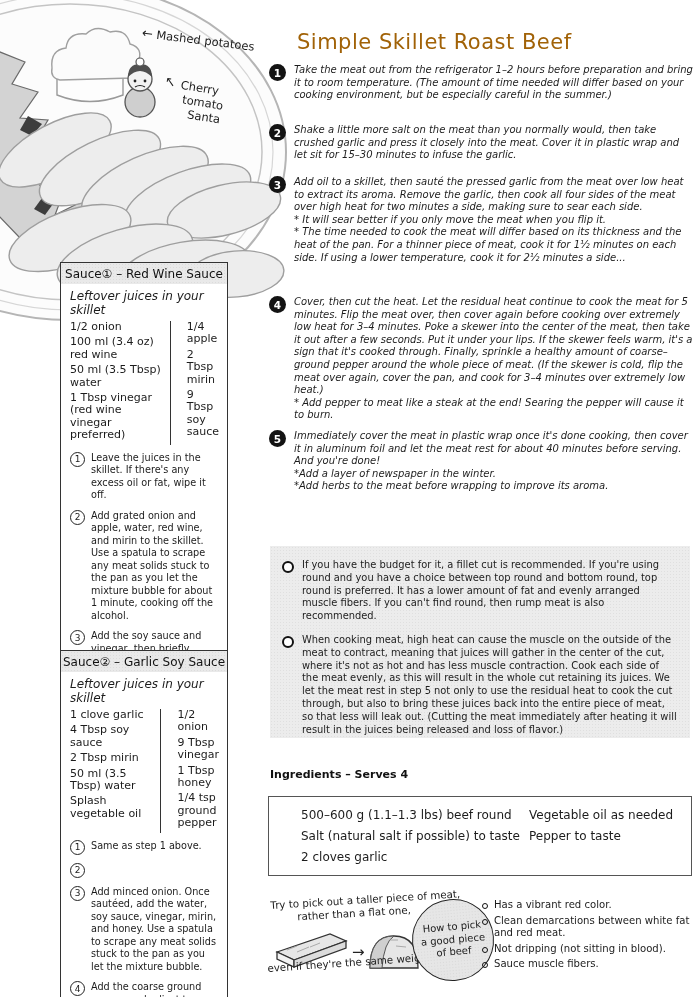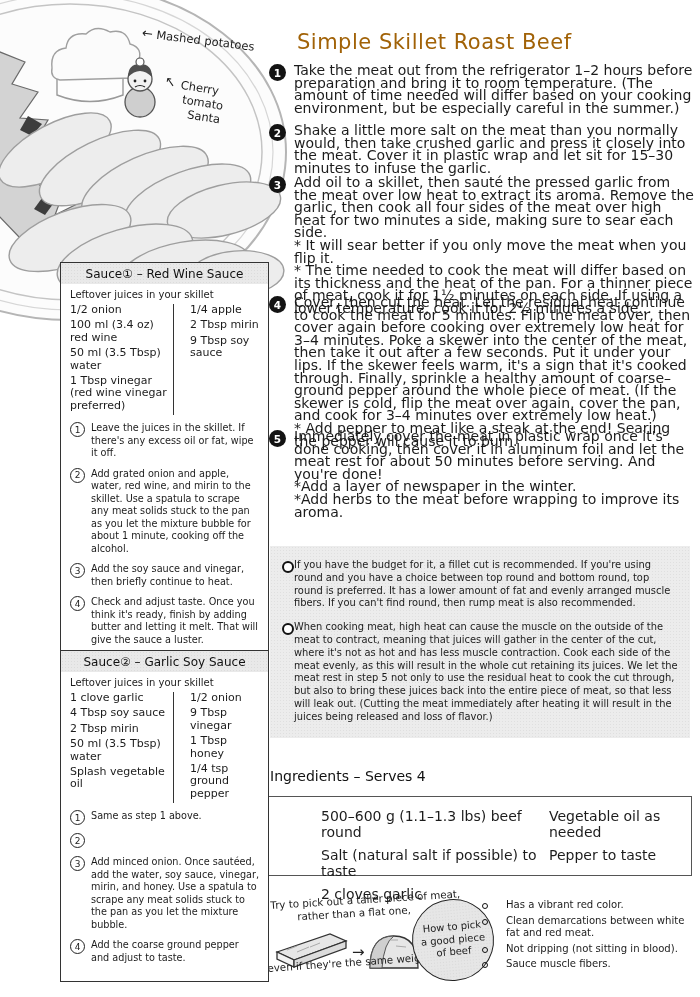--- a/index.html
+++ b/index.html
@@ -8,57 +8,57 @@
   .pre{white-space:pre;}
   .preline{white-space:pre-line;}
 
   
   .title{position:absolute;left:297px;top:30px;font-size:21px;letter-spacing:.5px;white-space:nowrap;color:#a16207;}
 
   
   .step{position:absolute;left:269px;width:426px;display:flex;gap:8px;}
   .badge{flex:0 0 auto;width:17px;height:17px;border-radius:50%;background:#131313;color:#fff;
          font-size:10.5px;font-weight:bold;display:flex;align-items:center;justify-content:center;}
-  .steptext{font-size:14px;line-height:12.6px;width:404px;white-space:pre-line;}
+  .steptext{font-size:10px;line-height:12.6px;width:404px;white-space:pre-line;font-style:italic;}
 
   
   .graybox{position:absolute;left:270px;top:546px;width:420px;height:192px;box-sizing:border-box;
            background:#ececec;background-image:radial-gradient(#dfdfdf .6px,transparent .7px);
            background-size:3px 3px;padding:13px 12px 0 12px;overflow:hidden;}
-  .note{display:flex;gap:0;margin-bottom:11px;}
+  .note{display:flex;gap:8px;margin-bottom:11px;}
   .notemark{flex:0 0 auto;width:8px;height:8px;border:2.2px solid #111;border-radius:50%;margin-top:2px;background:#fff;}
   .notetext{font-size:9.9px;line-height:12.8px;}
 
   
-  .ing-header{position:absolute;left:270px;top:768px;font-size:14px;color:#111;}
+  .ing-header{position:absolute;left:270px;top:768px;font-size:11px;color:#111;font-weight:bold;}
   .ing-box{position:absolute;left:268px;top:796px;width:424px;height:80px;border:1.5px solid #555;
            box-sizing:border-box;padding:11px 6px 0 32px;}
-  .ing-grid{display:grid;grid-template-columns:228px 1fr;row-gap:7px;font-size:14px;margin-left:20px;}
+  .ing-grid{display:grid;grid-template-columns:228px 1fr;row-gap:7px;font-size:12px;}
 
   
   .tip-left-top{position:absolute;left:270px;top:899px;font-size:10.3px;line-height:13px;transform:rotate(-3.5deg);transform-origin:left top;}
   .tip-left-bottom{position:absolute;left:267px;top:962px;font-size:10.3px;transform:rotate(-4deg);transform-origin:left top;}
   .meat-pieces{position:absolute;left:272px;top:922px;}
   .pick-circle{position:absolute;left:412px;top:899px;width:80px;height:80px;border:1.6px solid #222;border-radius:50%;
                background:#e6e6e6;background-image:radial-gradient(#d8d8d8 .6px,transparent .7px);background-size:3px 3px;
                display:flex;align-items:center;justify-content:center;text-align:center;
                font-size:10px;line-height:12.5px;transform:rotate(-5deg);}
   .tip-bullets{position:absolute;left:482px;top:899px;width:212px;}
-  .tip-bullet{display:flex;gap:18px;margin-bottom:3px;}
+  .tip-bullet{display:flex;gap:6px;margin-bottom:3px;}
   .tb-mark{flex:0 0 auto;width:4px;height:4px;border:1.3px solid #111;border-radius:50%;margin-top:4px;}
   .tb-text{font-size:10.1px;line-height:12.6px;}
 
   
-  .saucebox{position:absolute;left:60px;width:209px;border:1.3px solid #333;background:#fff;box-sizing:border-box;}
+  .saucebox{position:absolute;left:60px;width:168px;border:1.3px solid #333;background:#fff;box-sizing:border-box;}
   .sauce1{top:262px;min-height:368px;}
   .sauce2{top:650px;}
   .sauce-head{background:#e9e9e9;background-image:radial-gradient(#dcdcdc .6px,transparent .7px);background-size:3px 3px;
               text-align:center;font-size:12px;padding:4px 0 3px 0;color:#111;}
   .sauce-body{padding:5px 8px 9px 9px;}
-  .sauce-sub{font-size:10px;margin-bottom:4px;}
+  .sauce-sub{font-size:12px;margin-bottom:4px;font-style:italic;}
   .sauce-cols{display:flex;margin-bottom:7px;}
   .scol1{width:99px;padding-right:4px;}
   .scol2{flex:1;border-left:1.6px solid #333;padding-left:16px;}
   .sitem{font-size:11px;line-height:12.4px;margin-bottom:3px;}
   .sstep{display:flex;gap:6px;margin-bottom:8px;}
   .scircle{flex:0 0 auto;width:13px;height:13px;border:1.2px solid #222;border-radius:50%;
            font-size:9px;display:flex;align-items:center;justify-content:center;margin-top:0;}
   .sstep-text{font-size:9.7px;line-height:12.5px;}
 
   
@@ -133,21 +133,21 @@
 * It will sear better if you only move the meat when you flip it.
 * The time needed to cook the meat will differ based on its thickness and the heat of the pan. For a thinner piece of meat, cook it for 1½ minutes on each side. If using a lower temperature, cook it for 2½ minutes a side...</div>
   </div>
   <div class="step" style="top:296px">
     <span class="badge">4</span>
     <div class="steptext">Cover, then cut the heat. Let the residual heat continue to cook the meat for 5 minutes. Flip the meat over, then cover again before cooking over extremely low heat for 3–4 minutes. Poke a skewer into the center of the meat, then take it out after a few seconds. Put it under your lips. If the skewer feels warm, it's a sign that it's cooked through. Finally, sprinkle a healthy amount of coarse–ground pepper around the whole piece of meat. (If the skewer is cold, flip the meat over again, cover the pan, and cook for 3–4 minutes over extremely low heat.)
 * Add pepper to meat like a steak at the end! Searing the pepper will cause it to burn.</div>
   </div>
   <div class="step" style="top:430px">
     <span class="badge">5</span>
-    <div class="steptext">Immediately cover the meat in plastic wrap once it's done cooking, then cover it in aluminum foil and let the meat rest for about 50 minutes before serving. And you're done!
+    <div class="steptext">Immediately cover the meat in plastic wrap once it's done cooking, then cover it in aluminum foil and let the meat rest for about 40 minutes before serving. And you're done!
 *Add a layer of newspaper in the winter.
 *Add herbs to the meat before wrapping to improve its aroma.</div>
   </div>
 
   <div class="graybox">
     <div class="note">
       <span class="notemark"></span>
       <div class="notetext">If you have the budget for it, a fillet cut is recommended. If you're using round and you have a choice between top round and bottom round, top round is preferred. It has a lower amount of fat and evenly arranged muscle fibers. If you can't find round, then rump meat is also recommended.</div>
     </div>
     <div class="note">

